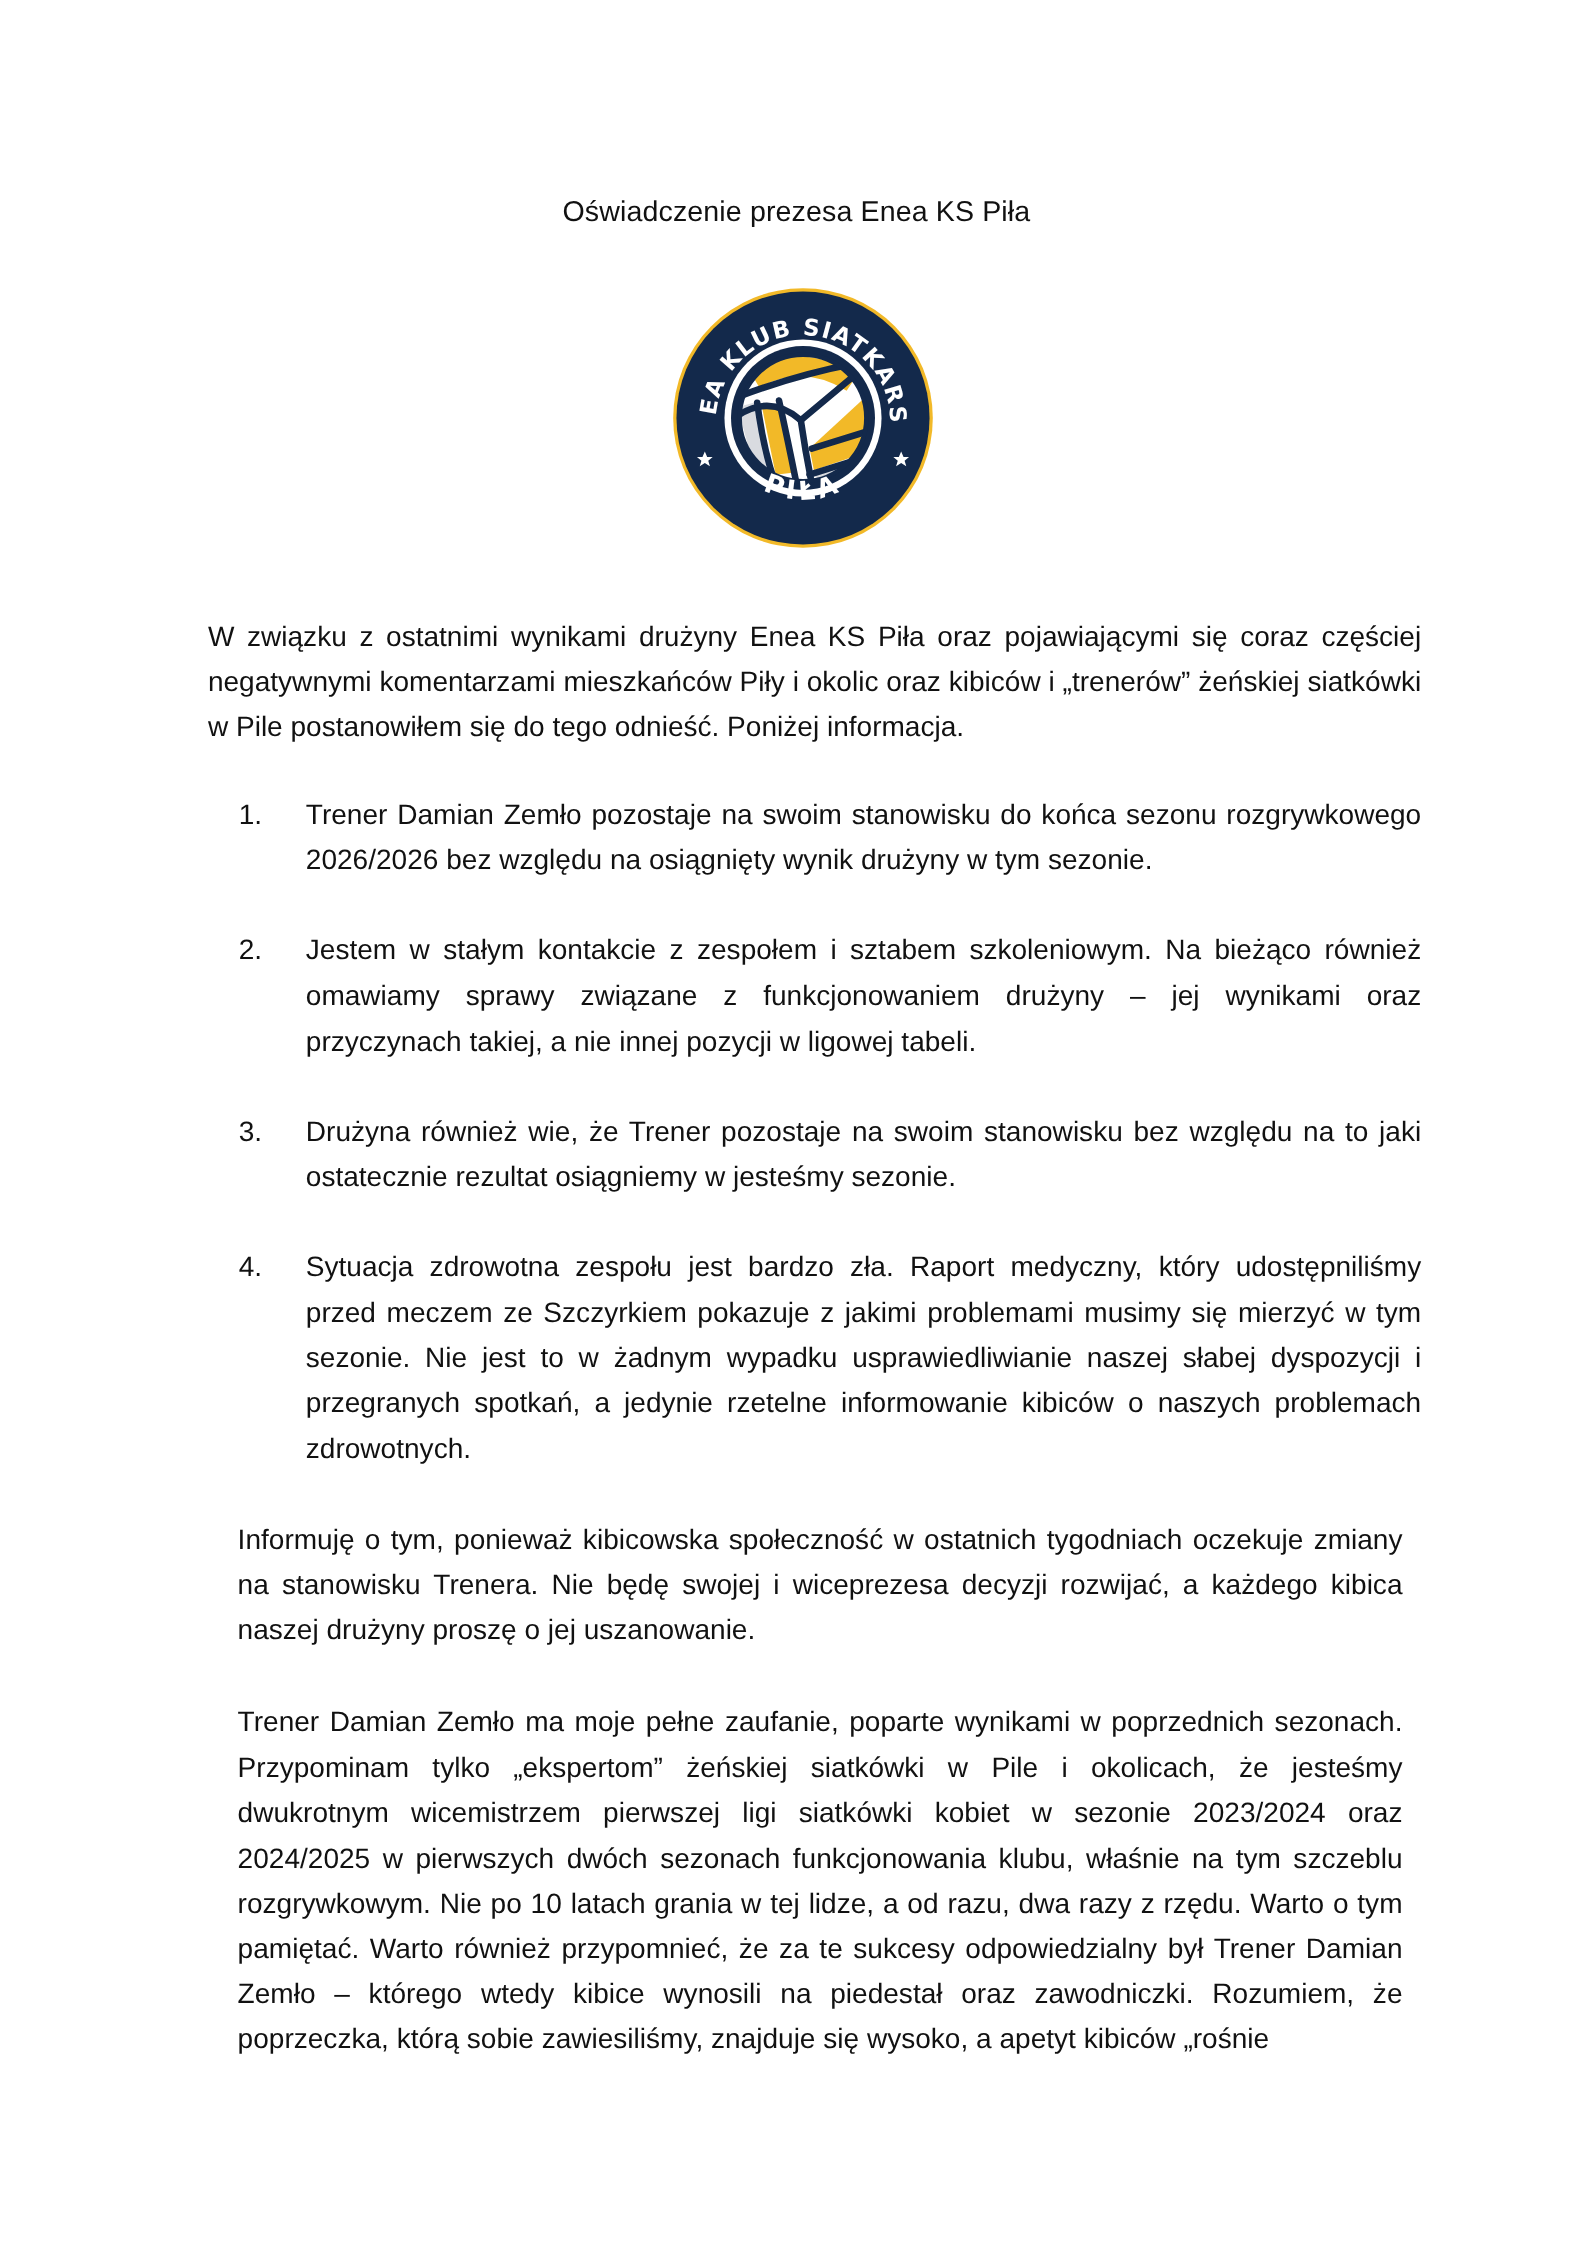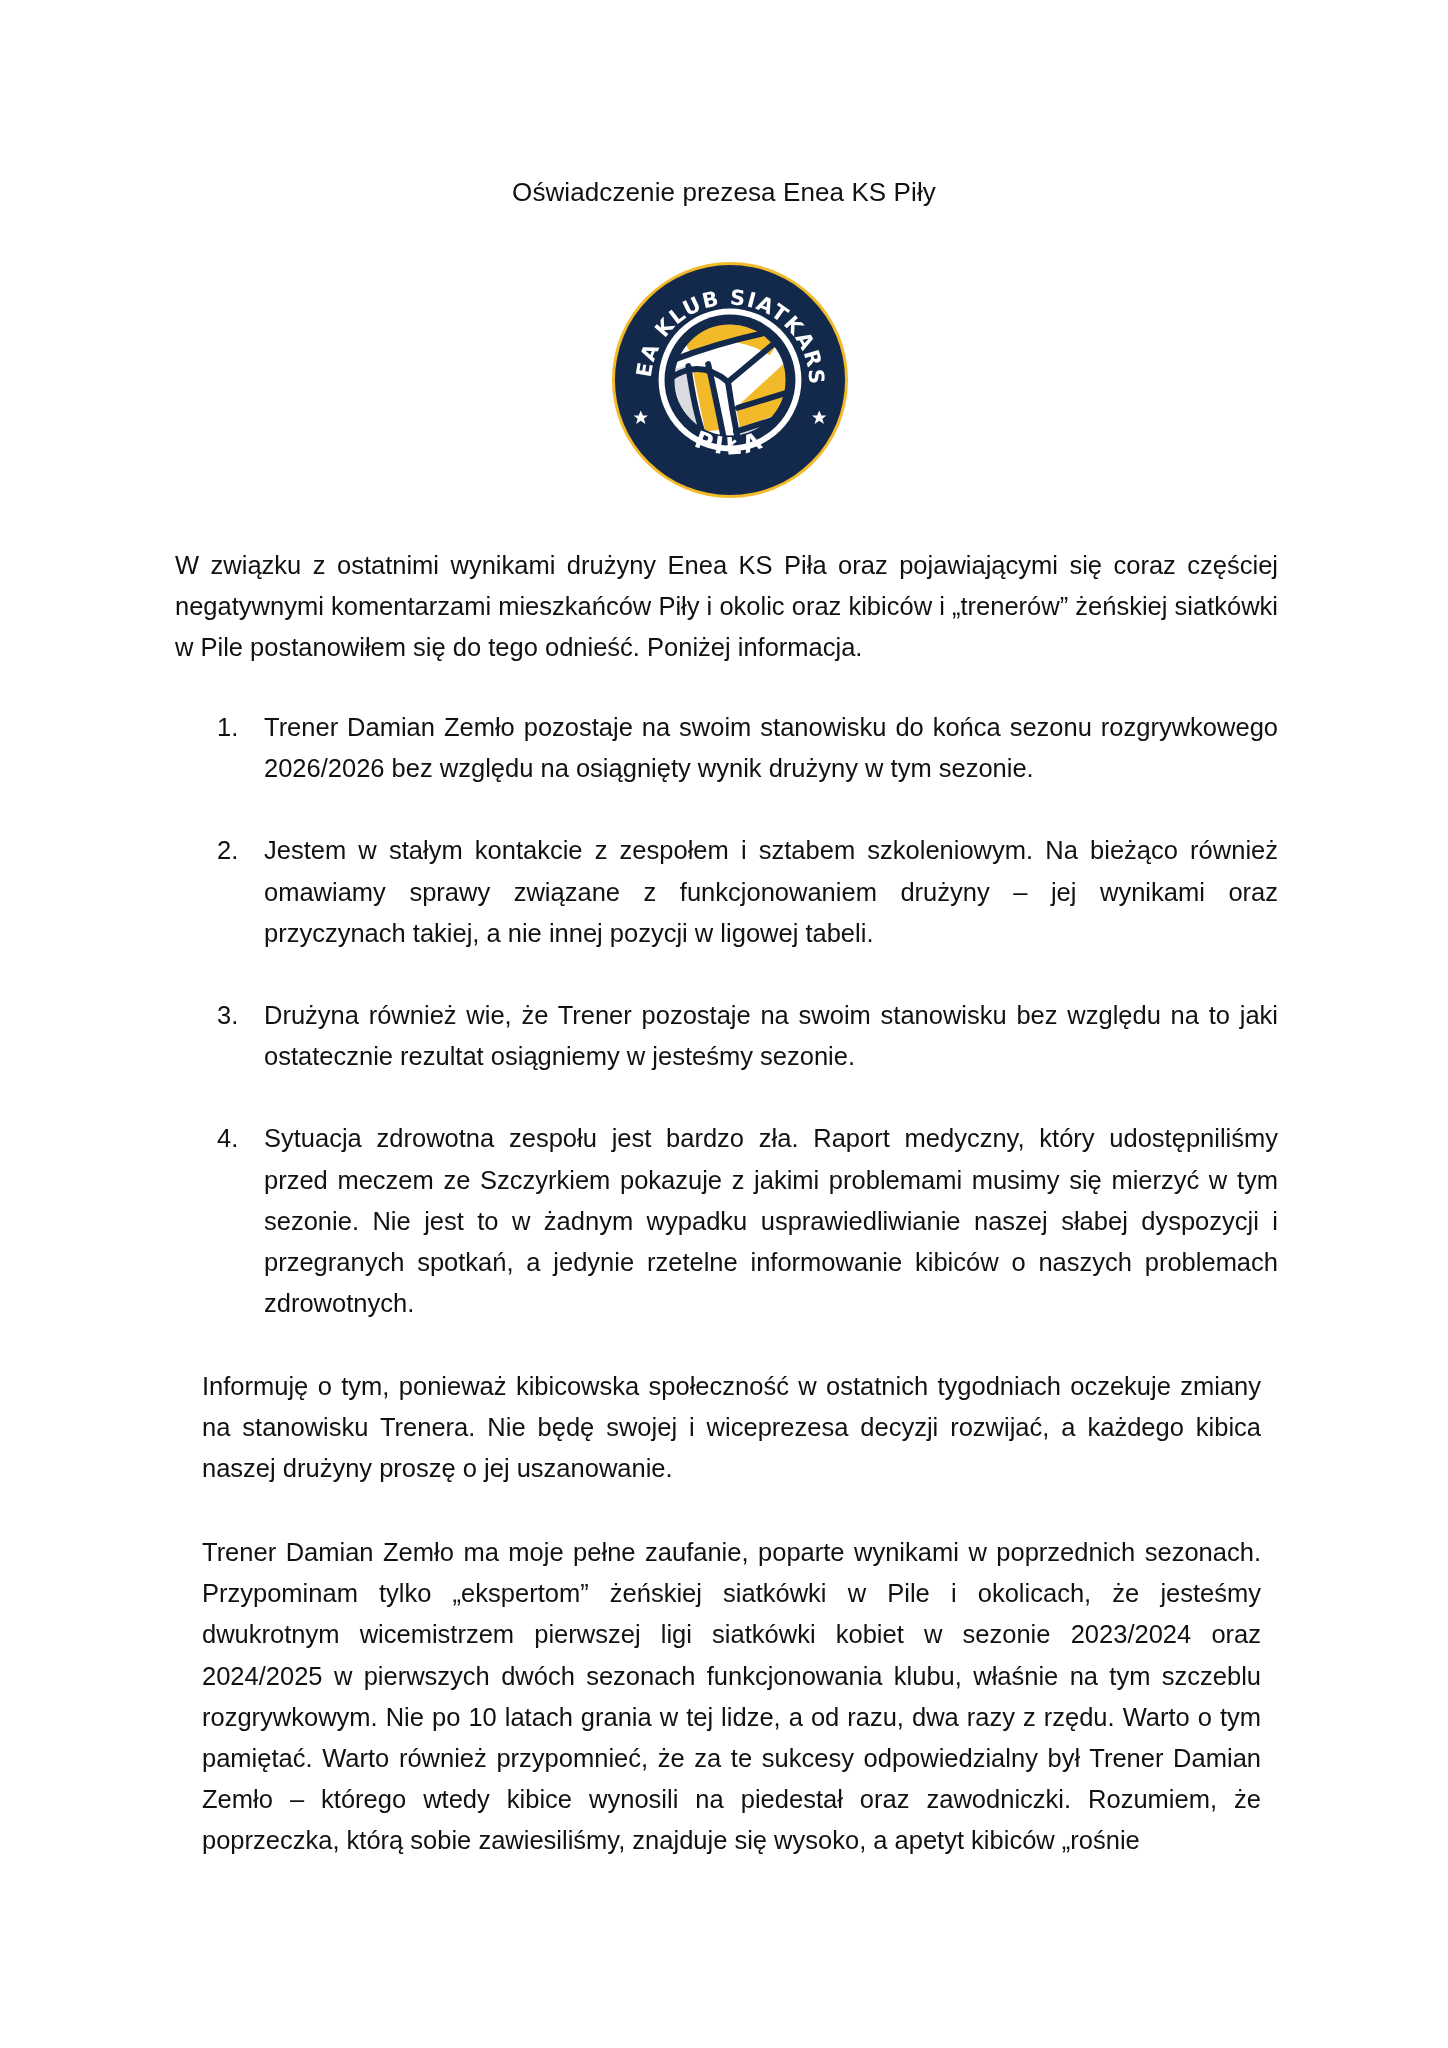--- a/index.html
+++ b/index.html
@@ -31,21 +31,21 @@
       left: 611px;
       top: 261px;
       width: 238px;
       height: 238px;
     }
     .body-text {
       font-size: 25.5px;
       line-height: 41.2px;
       text-align: justify;
       text-align-last: left;
-      margin: 2px;
+      margin: 16px;
     }
     .intro {
       position: absolute;
       top: 543px;
       left: 173px;
       width: 1103px;
     }
     .list {
       position: absolute;
       top: 705px;
@@ -73,21 +73,21 @@
       width: 1059px;
     }
     .p-inform { top: 1364px; }
     .p-trener { top: 1530px; }
   </style>
 </head>
 <body>
 
 <div class="page">
 
-  <div class="title">Oświadczenie prezesa Enea KS Piły</div>
+  <div class="title">Oświadczenie prezesa Enea KS Piła</div>
 
   <svg class="logo" viewBox="0 0 240 240" xmlns="http://www.w3.org/2000/svg">
     <defs>
       <path id="arcTop" d="M 40 124 A 80 80 0 0 1 200 124"></path>
       <path id="arcBottom" d="M 62 170 A 80 80 0 0 0 178 170"></path>
       <clipPath id="ballClip">
           <circle cx="120" cy="120" r="58"></circle>
         </clipPath>
     </defs>
 

